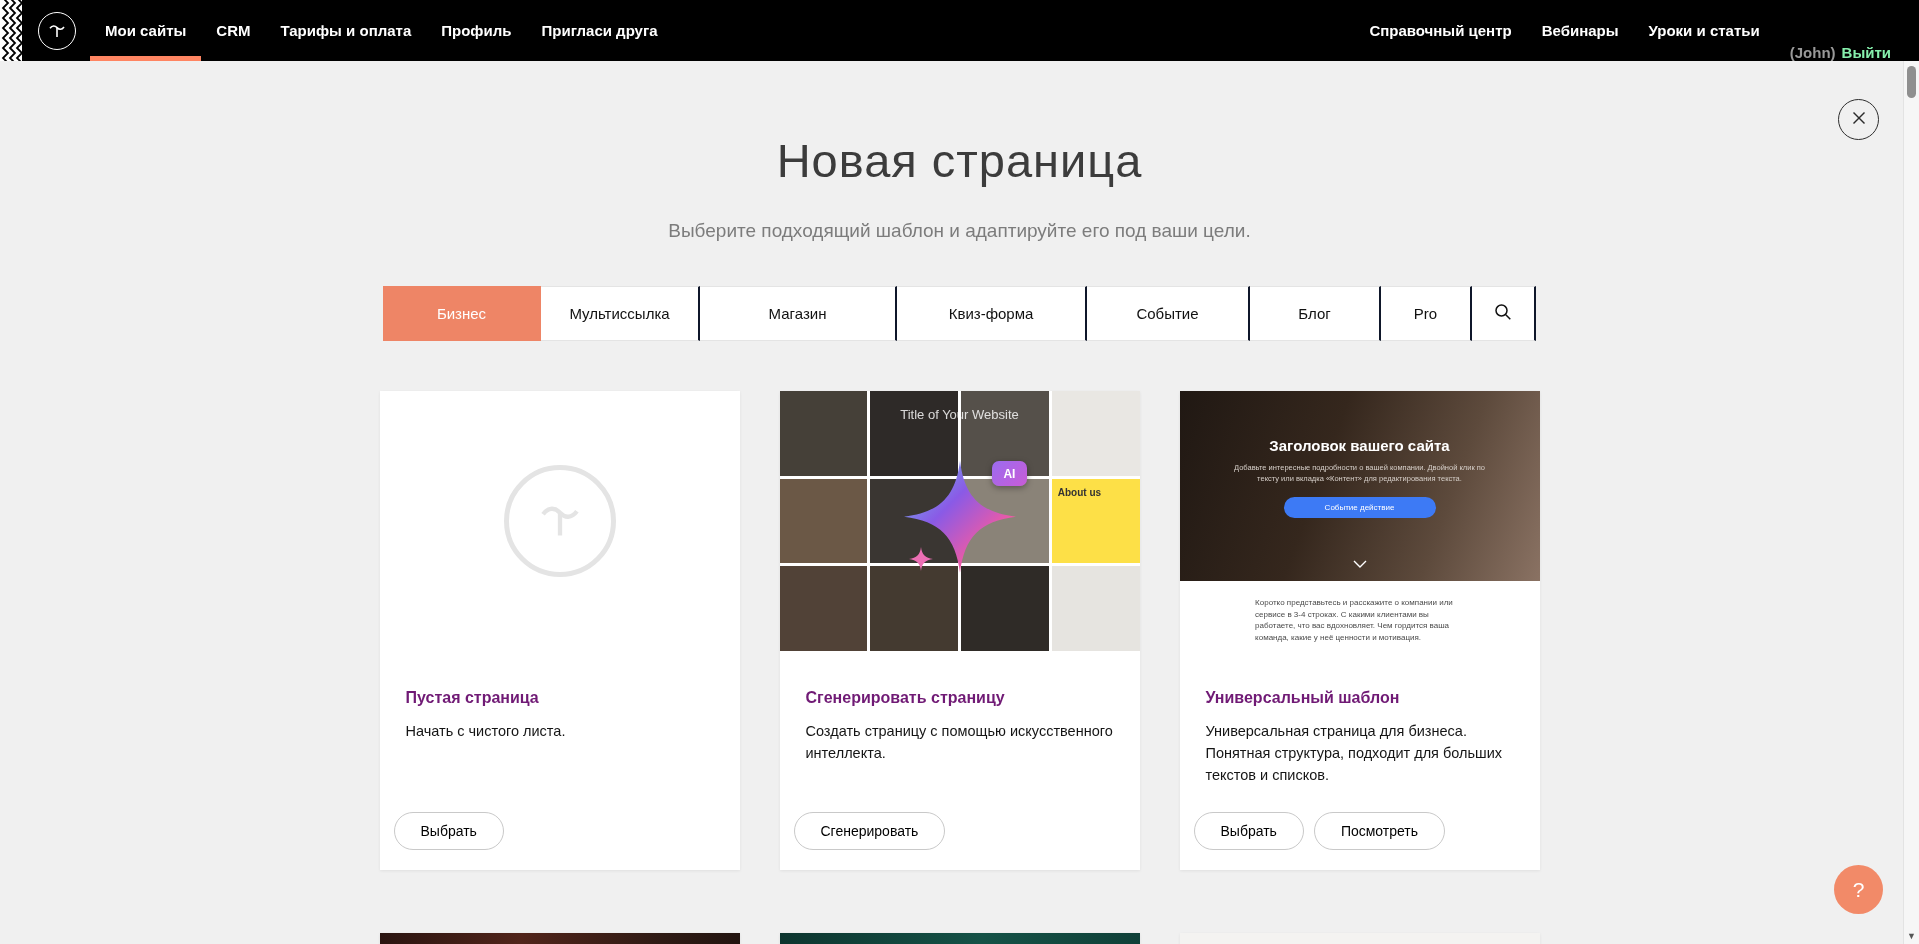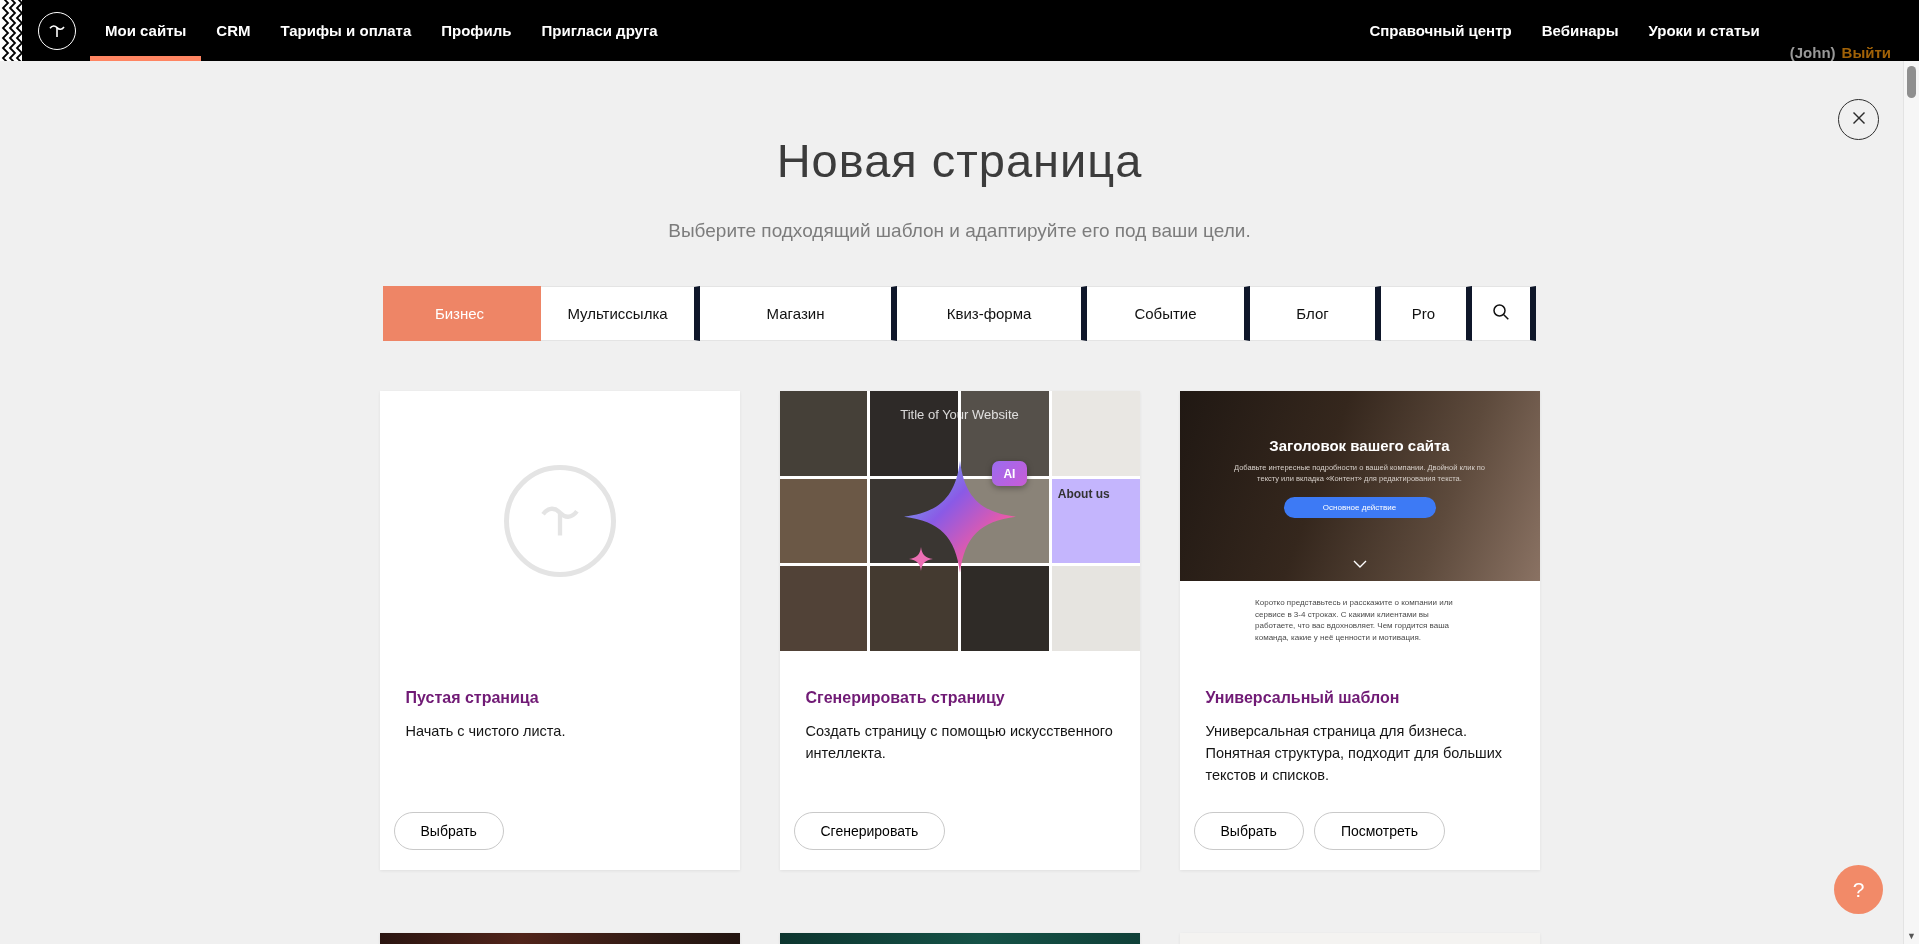--- a/index.html
+++ b/index.html
@@ -10,31 +10,31 @@
   .top-nav { height:61px; background:#000; display:flex; align-items:stretch; padding-right:28px; position:relative; z-index:5; }
   .zigzag { width:22px; height:61px; background:#fff; flex:none; }
   .logo-wrap { display:flex; align-items:center; margin:0 14px 0 16px; }
   .logo-circle { width:38px; height:38px; border:1.6px solid #fff; border-radius:50%; display:flex; align-items:center; justify-content:center; }
   .nav-left { display:flex; }
   .nav-item { display:flex; align-items:center; padding:0 15px; color:#fff; font-size:15px; font-weight:700; position:relative; cursor:pointer; white-space:nowrap; }
   .nav-item.active::after { content:""; position:absolute; left:0; right:0; bottom:0; height:5px; background:#ff8562; }
   .nav-right { margin-left:auto; display:flex; }
   .nav-user { display:flex; align-items:flex-end; padding:0 0 0 15px; font-size:15px; font-weight:700; cursor:pointer; white-space:nowrap; }
   .nav-user .uname { color:#9a9a9a; margin-right:6px; }
-  .nav-user .ulogout { color:#a16207; }
+  .nav-user .ulogout { color:#86efac; }
 
   
   .main { position:relative; height:883px; }
   .close-btn { position:absolute; top:38px; right:40px; width:41px; height:41px; border:1.6px solid #2e2e2e; border-radius:50%; background:transparent; display:flex; align-items:center; justify-content:center; cursor:pointer; }
   .page-title { text-align:center; padding-top:72px; font-size:47px; font-weight:300; letter-spacing:1px; color:#3c3c3c; }
   .page-subtitle { text-align:center; margin-top:32px; font-size:19px; color:#7c7c7c; }
 
   
   .tabs { width:1153px; margin:44px auto 0; display:flex; height:55px; }
-  .tab { display:flex; align-items:center; justify-content:center; font-size:15px; color:#111; background:#fff; border-top:1px solid #e4e4e4; border-bottom:1px solid #e4e4e4; border-right:6px solid #0f172a; cursor:pointer; flex:none; }
+  .tab { display:flex; align-items:center; justify-content:center; font-size:15px; color:#111; background:#fff; border-top:1px solid #e4e4e4; border-bottom:1px solid #e4e4e4; border-right:2px solid #0f172a; cursor:pointer; flex:none; }
   .tab:first-child { border-left:1px solid #e4e4e4; }
   .tab.active { background:#ee8566; color:#fff; border-color:#ee8566; }
   .tab:nth-child(1){width:158px}.tab:nth-child(2){width:159px}.tab:nth-child(3){width:197px}
   .tab:nth-child(4){width:190px}.tab:nth-child(5){width:163px}.tab:nth-child(6){width:131px}
   .tab:nth-child(7){width:91px}.tab:nth-child(8){width:64px}
 
   
   .grid { width:1160px; margin:50px auto 0; display:grid; grid-template-columns:360px 360px 360px; column-gap:40px; row-gap:63px; }
   .card { background:#fff; height:479px; position:relative; box-shadow:0 1px 3px rgba(0,0,0,.07); }
   .card-preview { height:260px; position:relative; overflow:hidden; }
@@ -47,21 +47,21 @@
   
   .blank-preview { display:flex; align-items:center; justify-content:center; height:260px; }
   .logo-watermark { width:112px; height:112px; border:5px solid #e4e4e4; border-radius:50%; display:flex; align-items:center; justify-content:center; }
 
   
   .collage { position:absolute; inset:0; display:grid; grid-template-columns:repeat(4,1fr); grid-template-rows:repeat(3,1fr); gap:3px; background:#fff; }
   .collage > div { background:#3a3a3a; }
   .collage > div:nth-child(1){background:#454038}.collage > div:nth-child(2){background:#2e2a28}
   .collage > div:nth-child(3){background:#55504a}.collage > div:nth-child(4){background:#e9e7e3}
   .collage > div:nth-child(5){background:#6b5846}.collage > div:nth-child(6){background:#3a3632}
-  .collage > div:nth-child(7){background:#8a8378}.collage > div:nth-child(8){background:#c4b5fd; font-size:12px; color:#333; padding:8px 6px; font-weight:700;}
+  .collage > div:nth-child(7){background:#8a8378}.collage > div:nth-child(8){background:#fde047; font-size:10px; color:#333; padding:8px 6px; font-weight:700;}
   .collage > div:nth-child(9){background:#514237}.collage > div:nth-child(10){background:#443a30}
   .collage > div:nth-child(11){background:#2f2b27}.collage > div:nth-child(12){background:#e6e4e0}
   .collage-title { position:absolute; top:16px; width:100%; text-align:center; color:rgba(255,255,255,.82); font-size:13px; }
   .ai-star { position:absolute; left:50%; top:50%; transform:translate(-50%,-52%); }
   .ai-star-small { position:absolute; left:36%; top:60%; }
   .ai-badge { position:absolute; left:59%; top:27%; width:35px; height:25px; border-radius:7px; background:linear-gradient(135deg,#9b6cf0,#c95bd6); color:#fff; font-size:12px; font-weight:700; display:flex; align-items:center; justify-content:center; box-shadow:0 2px 6px rgba(0,0,0,.35); }
 
   
   .hero { height:190px; background:linear-gradient(110deg,#201813 0%,#35271d 40%,#5d4a3c 72%,#8a7263 100%); position:relative; text-align:center; }
   .hero-title { padding-top:46px; font-size:15px; font-weight:700; color:#fff; }
@@ -219,21 +219,21 @@
       <div class="card-actions">
         <button class="pill-btn">Сгенерировать</button>
       </div>
     </div>
 
     <div class="card">
       <div class="card-preview">
         <div class="hero">
           <div class="hero-title">Заголовок вашего сайта</div>
           <div class="hero-text">Добавьте интересные подробности о вашей компании. Двойной клик по тексту или вкладка «Контент» для редактирования текста.</div>
-          <div class="hero-btn">Основное действие</div>
+          <div class="hero-btn">Событие действие</div>
           <div class="hero-chevron">
             <svg width="14" height="8" viewBox="0 0 14 8" xmlns="http://www.w3.org/2000/svg">
               <path d="M1 1 L7 7 L13 1" stroke="#fff" stroke-width="1.4" fill="none"></path>
             </svg>
           </div>
         </div>
         <div class="preview-body">
           <div class="preview-paragraph">Коротко представьтесь и расскажите о компании или сервисе в 3-4 строках. С какими клиентами вы работаете, что вас вдохновляет. Чем гордится ваша команда, какие у неё ценности и мотивация.</div>
         </div>
       </div>

